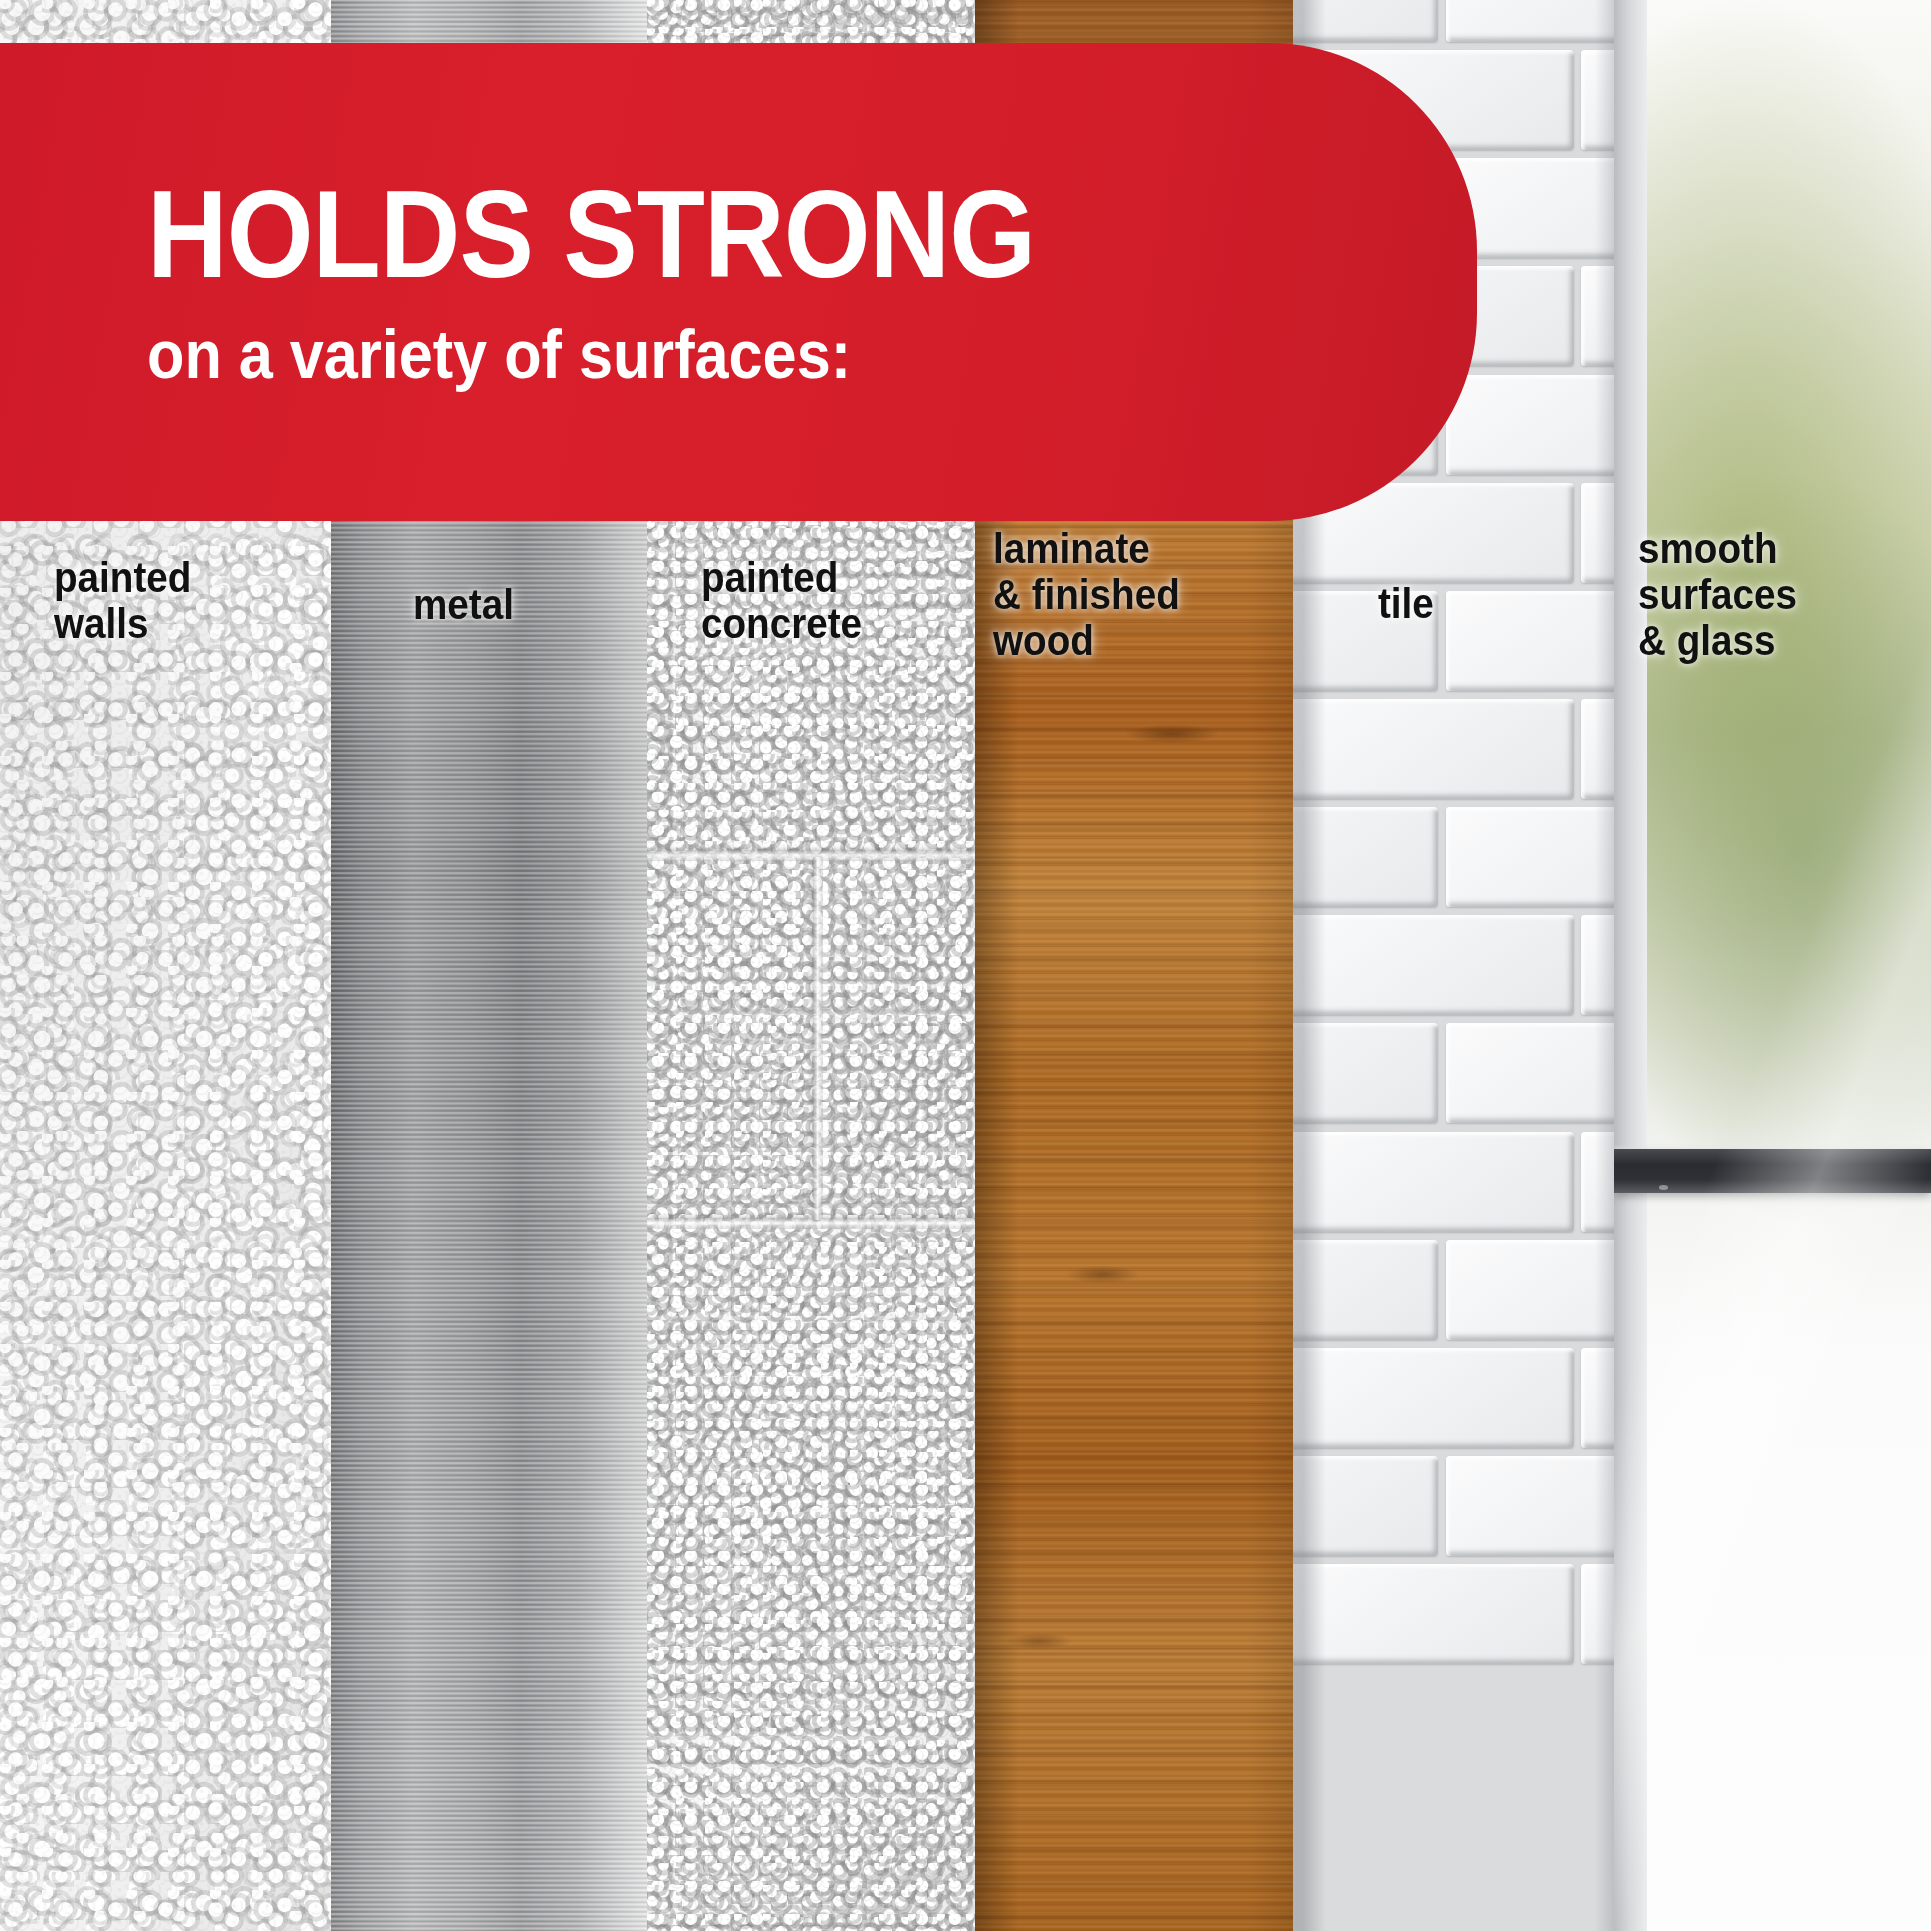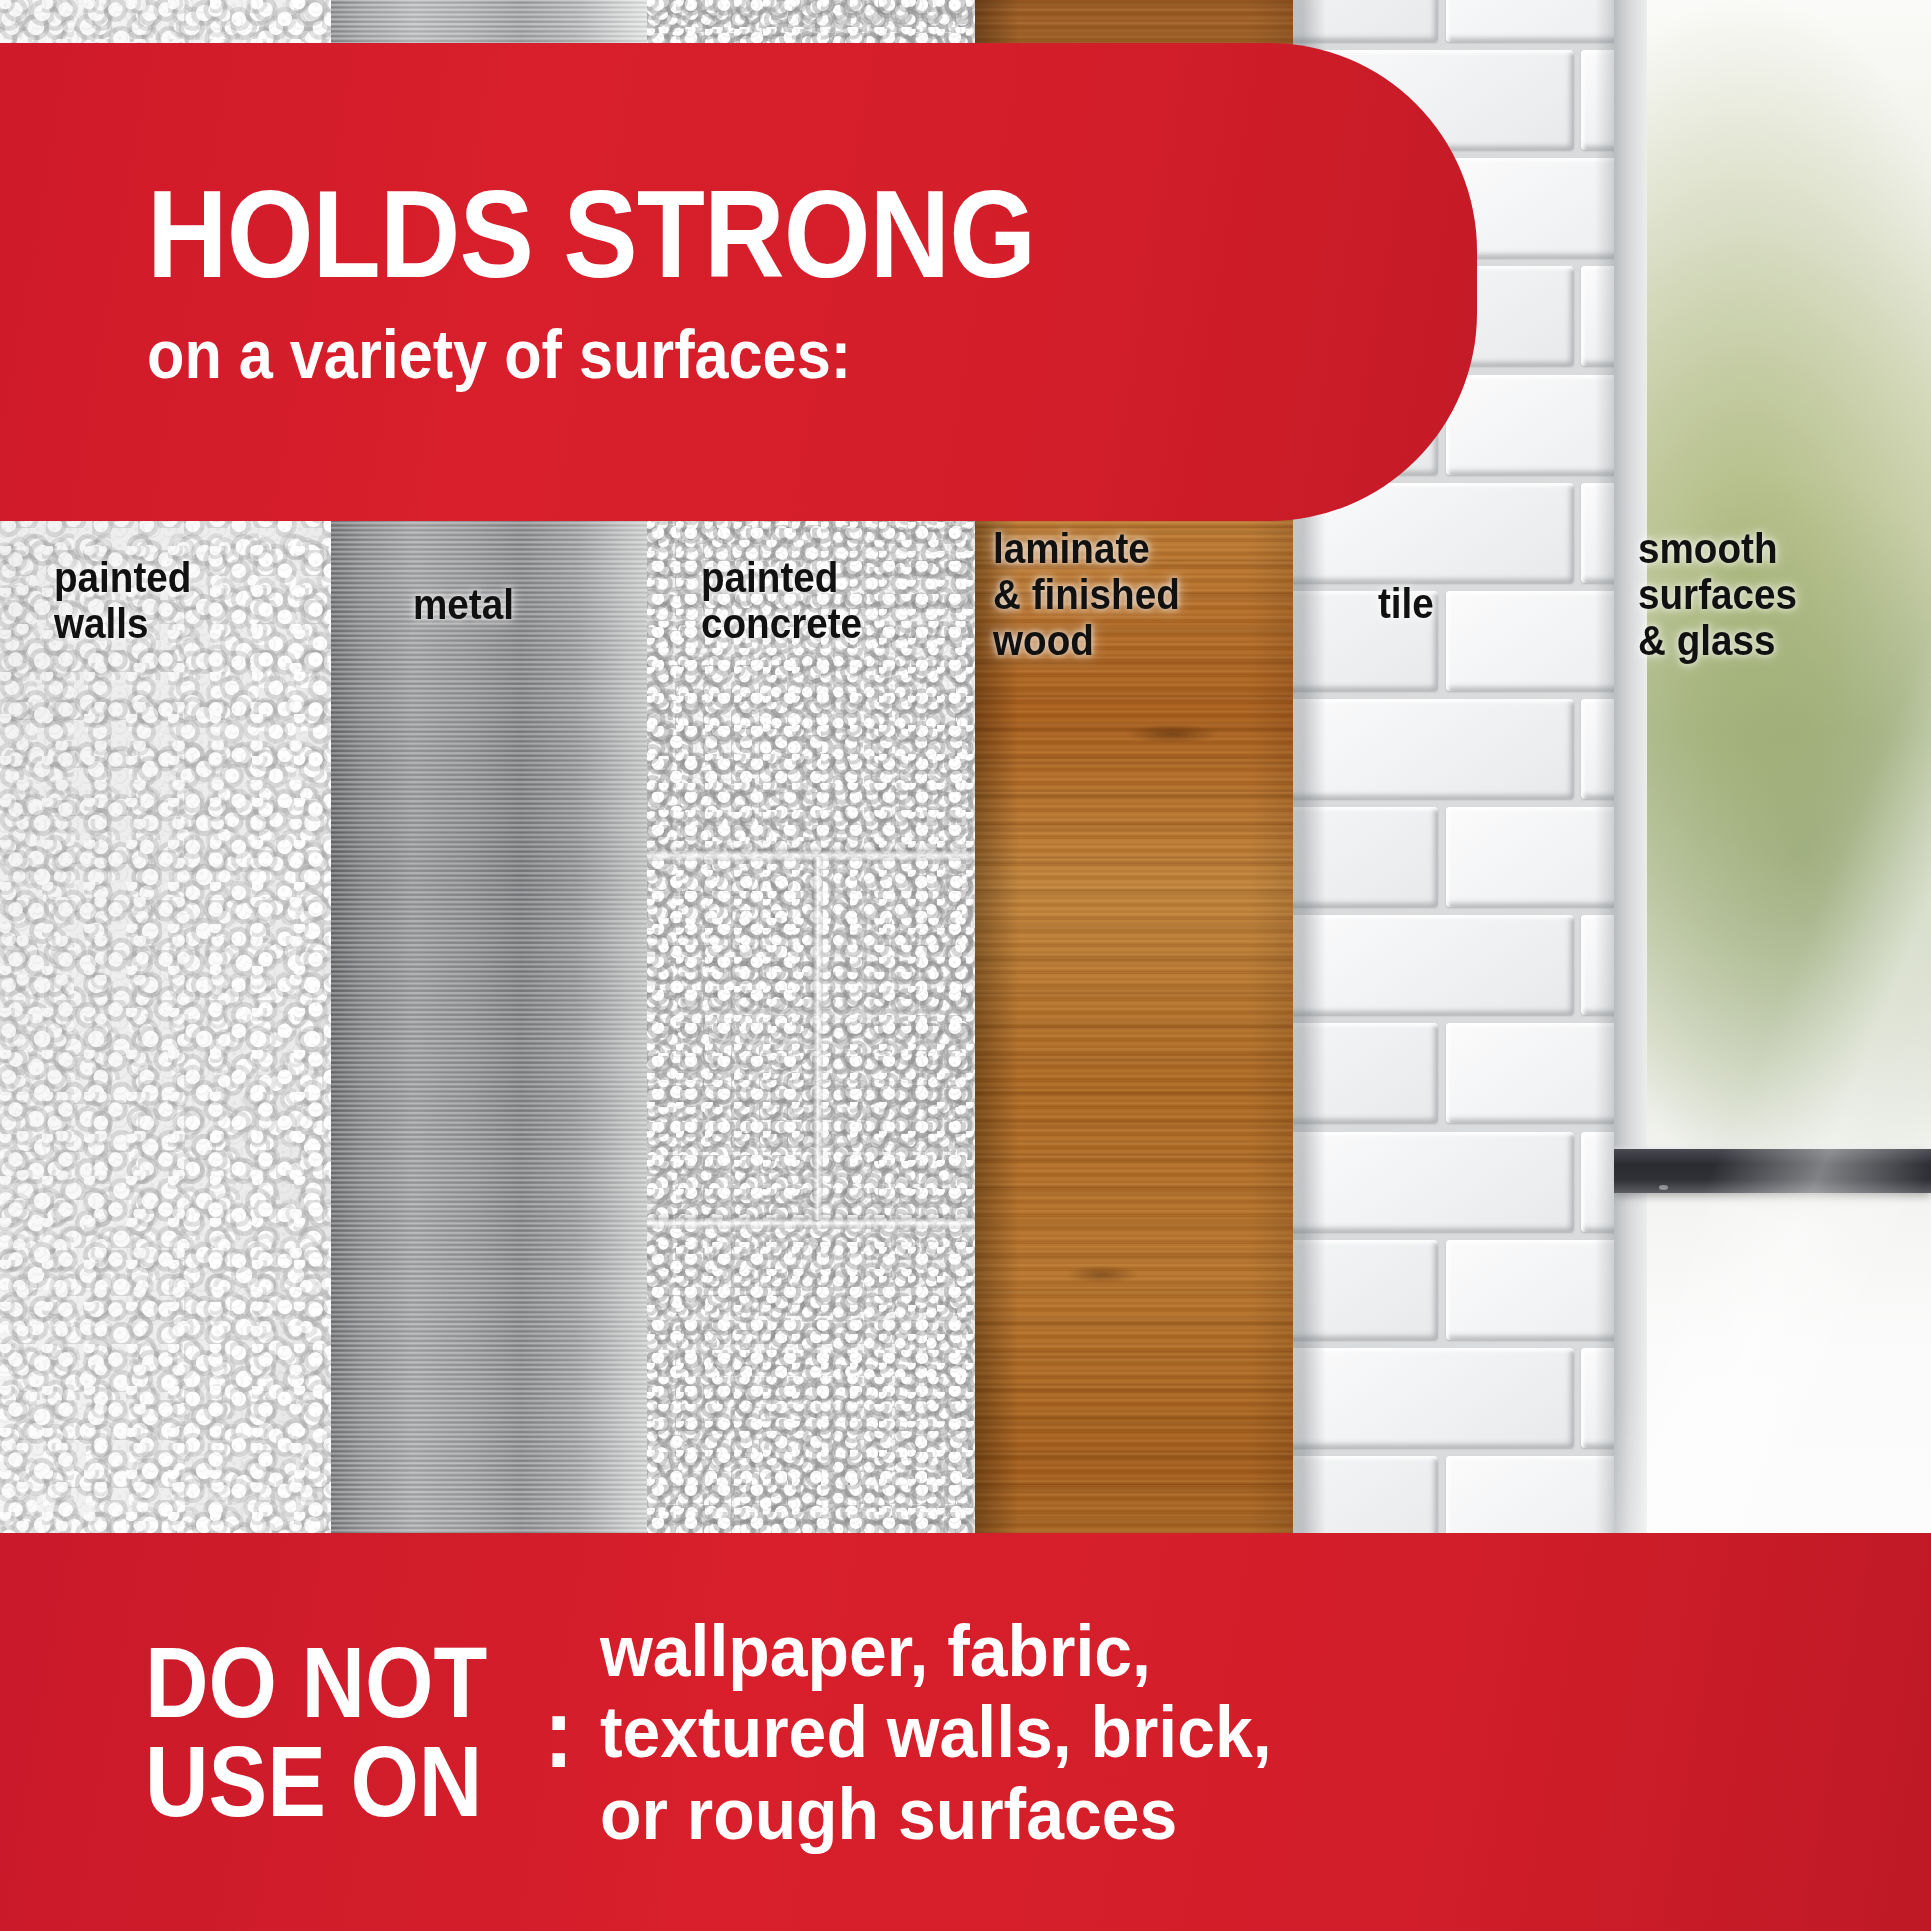--- a/index.html
+++ b/index.html
@@ -244,23 +244,15 @@
   <div class="label" style="left:701px; top:555px;">painted
 concrete</div>
   <div class="label" style="left:993px;top:526px;">laminate
 &amp; finished
 wood</div>
   <div class="label" style="left:1378px;top:581px;">tile</div>
   <div class="label" style="left:1638px;top:526px;">smooth
 surfaces
 &amp; glass</div>
 
-  <div class="banner-bot">
-    <div class="donot"><span>DO NOT
-USE ON</span></div>
-    <div class="colon">:</div>
-    <div class="avoid">wallpaper, fabric,
-textured walls, brick,
-or rough surfaces</div>
-  </div>
 
 </div>
 
 
 </body></html>

